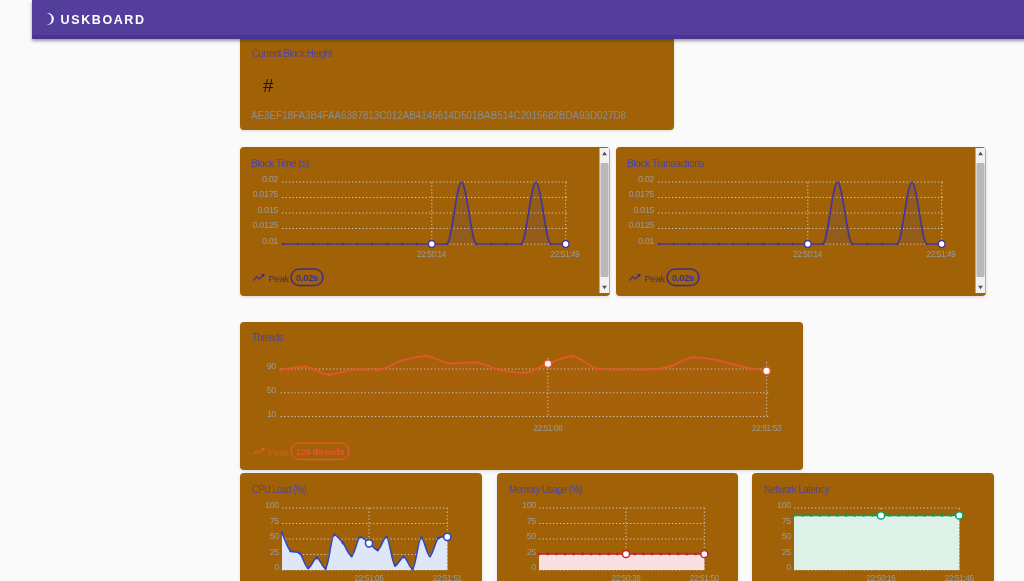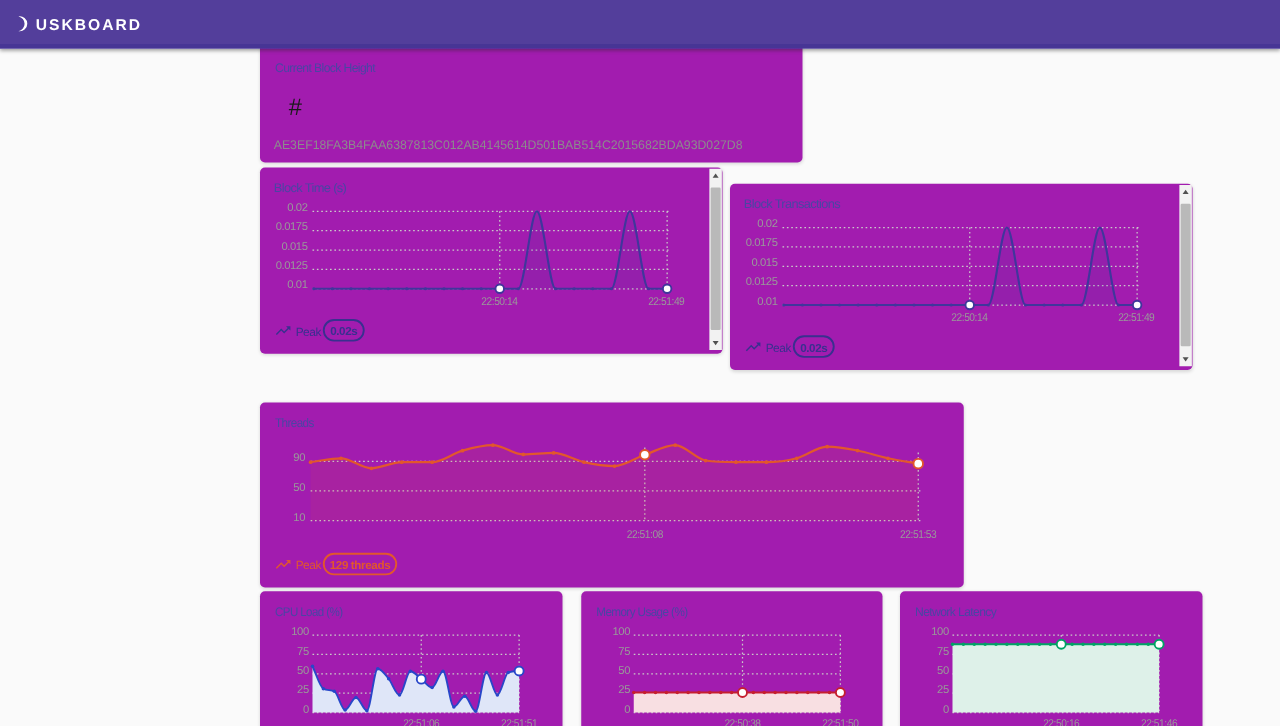--- a/index.html
+++ b/index.html
@@ -1,17 +1,17 @@
 <!DOCTYPE html>
 <html><head><meta charset="utf-8"><title>Duskboard</title>
 <style>
 html,body{margin:0;padding:0;width:1024px;height:581px;overflow:hidden;
 background:#fafafa;font-family:"Liberation Sans",sans-serif;}
-.stage{position:relative;width:880px;height:581px;}
-.card{position:absolute;background:#a21caf;border-radius:4px;
+.stage{position:relative;width:880px;height:581px;margin-left:32px;}
+.card{position:absolute;background:#a16207;border-radius:4px;
 box-shadow:0 1px 3px rgba(0,0,0,0.14);z-index:1;}
 .card svg{position:absolute;left:0;top:0;}
 header{position:absolute;left:0;top:0;width:1024px;height:39px;z-index:10;
 background:linear-gradient(#533e9b 0px,#533e9b 35px,#473595 35px,#473595 39px);
 box-shadow:0 2px 3px rgba(40,40,40,0.45);}
 .logo{position:absolute;left:0;top:0;height:39px;display:flex;align-items:center;}
 .logo span{color:#fff;font-size:12.5px;font-weight:bold;letter-spacing:1.6px;
 margin-left:2.6px;margin-top:1px;}
 </style></head>
 <body>
@@ -24,21 +24,21 @@
         <span>USKBOARD</span>
       </div>
     </header>
 <div class="card" style="left:208px;top:26px;width:434px;height:104px">
       <svg width="434" height="104" viewBox="0 0 434 104" font-family="Liberation Sans, sans-serif">
         <text x="12" y="31.3" font-size="10" fill="#4a45a4" letter-spacing="-0.5" font-weight="normal" textLength="80" lengthAdjust="spacingAndGlyphs">Current Block Height</text>
         <text x="23" y="66" font-size="19" fill="#1a1a1a" letter-spacing="0" font-weight="normal">#</text>
         <text x="11" y="93" font-size="10" fill="#8c8c8c" letter-spacing="0" font-weight="normal" textLength="375" lengthAdjust="spacingAndGlyphs">AE3EF18FA3B4FAA6387813C012AB4145614D501BAB514C2015682BDA93D027D8</text>
       </svg>
     </div>
-<div class="card" style="left:208px;top:134px;width:370px;height:149px">
+<div class="card" style="left:208px;top:147px;width:370px;height:149px">
       <svg width="370" height="149" viewBox="0 0 370 149" font-family="Liberation Sans, sans-serif">
         <text x="11" y="19.5" font-size="10" fill="#4a45a4" letter-spacing="-0.5" font-weight="normal" textLength="58" lengthAdjust="spacingAndGlyphs">Block Time (s)</text>
         <text x="38" y="34.7" font-size="9" fill="#999999" text-anchor="end" letter-spacing="-0.35" font-weight="normal">0.02</text>
         <line x1="42" y1="35" x2="327" y2="35" stroke="#c9c9c9" stroke-width="1" stroke-dasharray="1.3,2.2"></line>
         <text x="38" y="50.2" font-size="9" fill="#999999" text-anchor="end" letter-spacing="-0.35" font-weight="normal">0.0175</text>
         <line x1="42" y1="50.5" x2="327" y2="50.5" stroke="#c9c9c9" stroke-width="1" stroke-dasharray="1.3,2.2"></line>
         <text x="38" y="65.7" font-size="9" fill="#999999" text-anchor="end" letter-spacing="-0.35" font-weight="normal">0.015</text>
         <line x1="42" y1="66" x2="327" y2="66" stroke="#c9c9c9" stroke-width="1" stroke-dasharray="1.3,2.2"></line>
         <text x="38" y="81.2" font-size="9" fill="#999999" text-anchor="end" letter-spacing="-0.35" font-weight="normal">0.0125</text>
         <line x1="42" y1="81.5" x2="327" y2="81.5" stroke="#c9c9c9" stroke-width="1" stroke-dasharray="1.3,2.2"></line>

